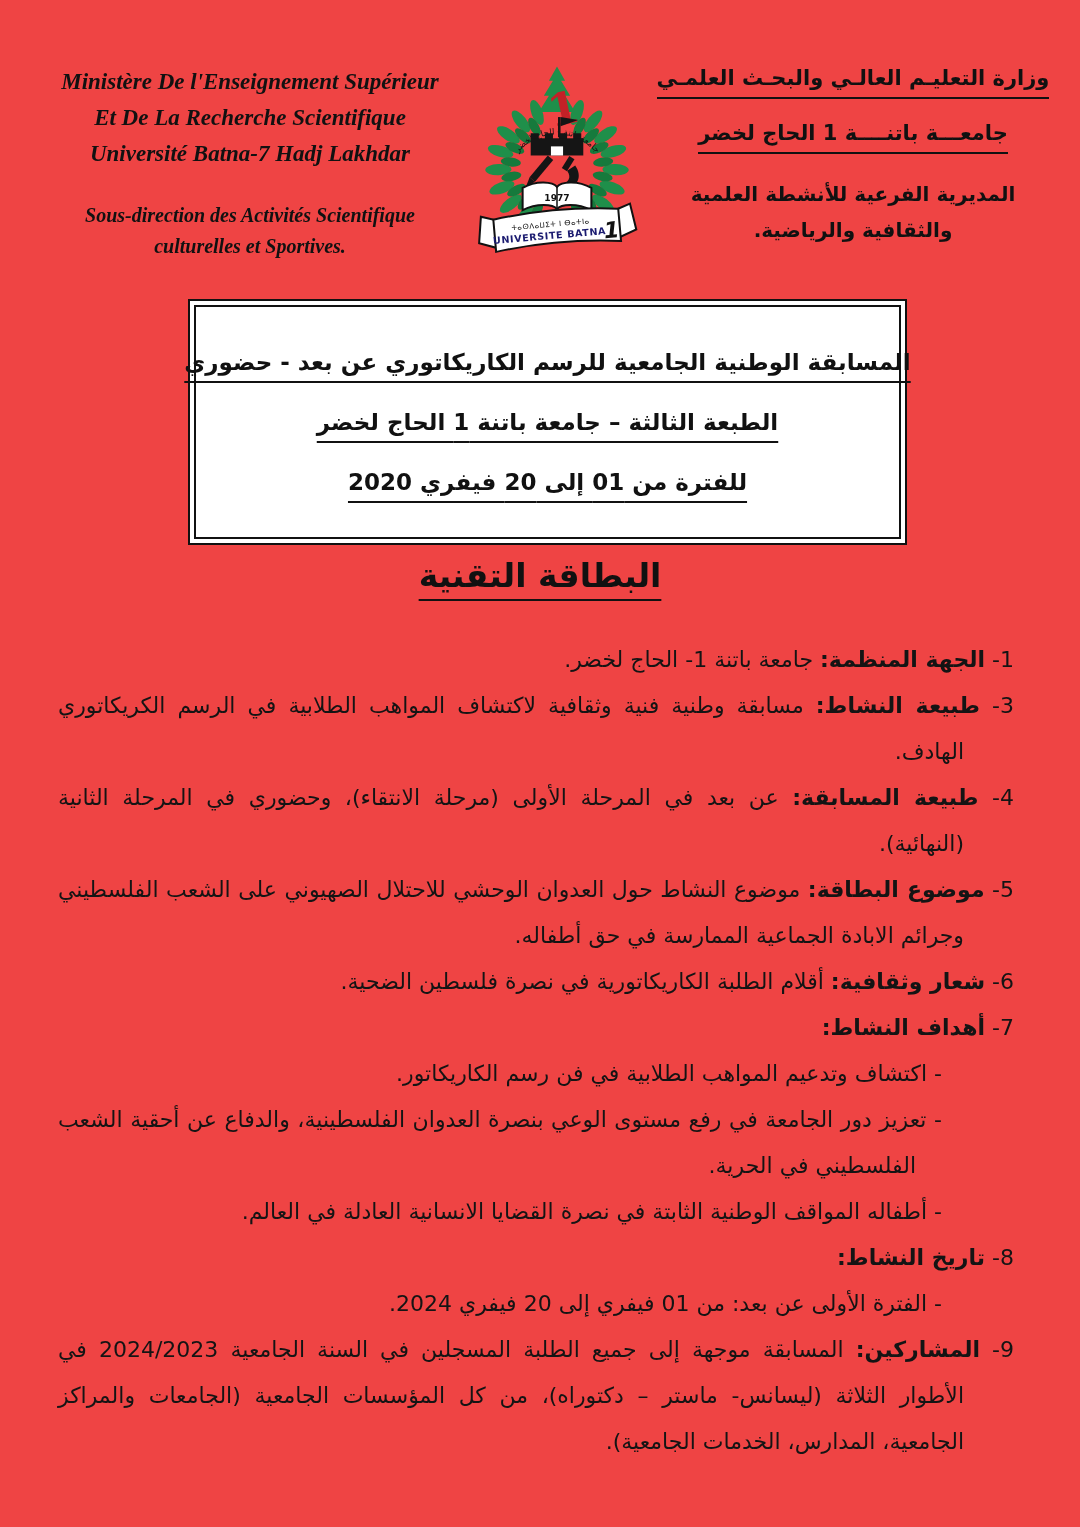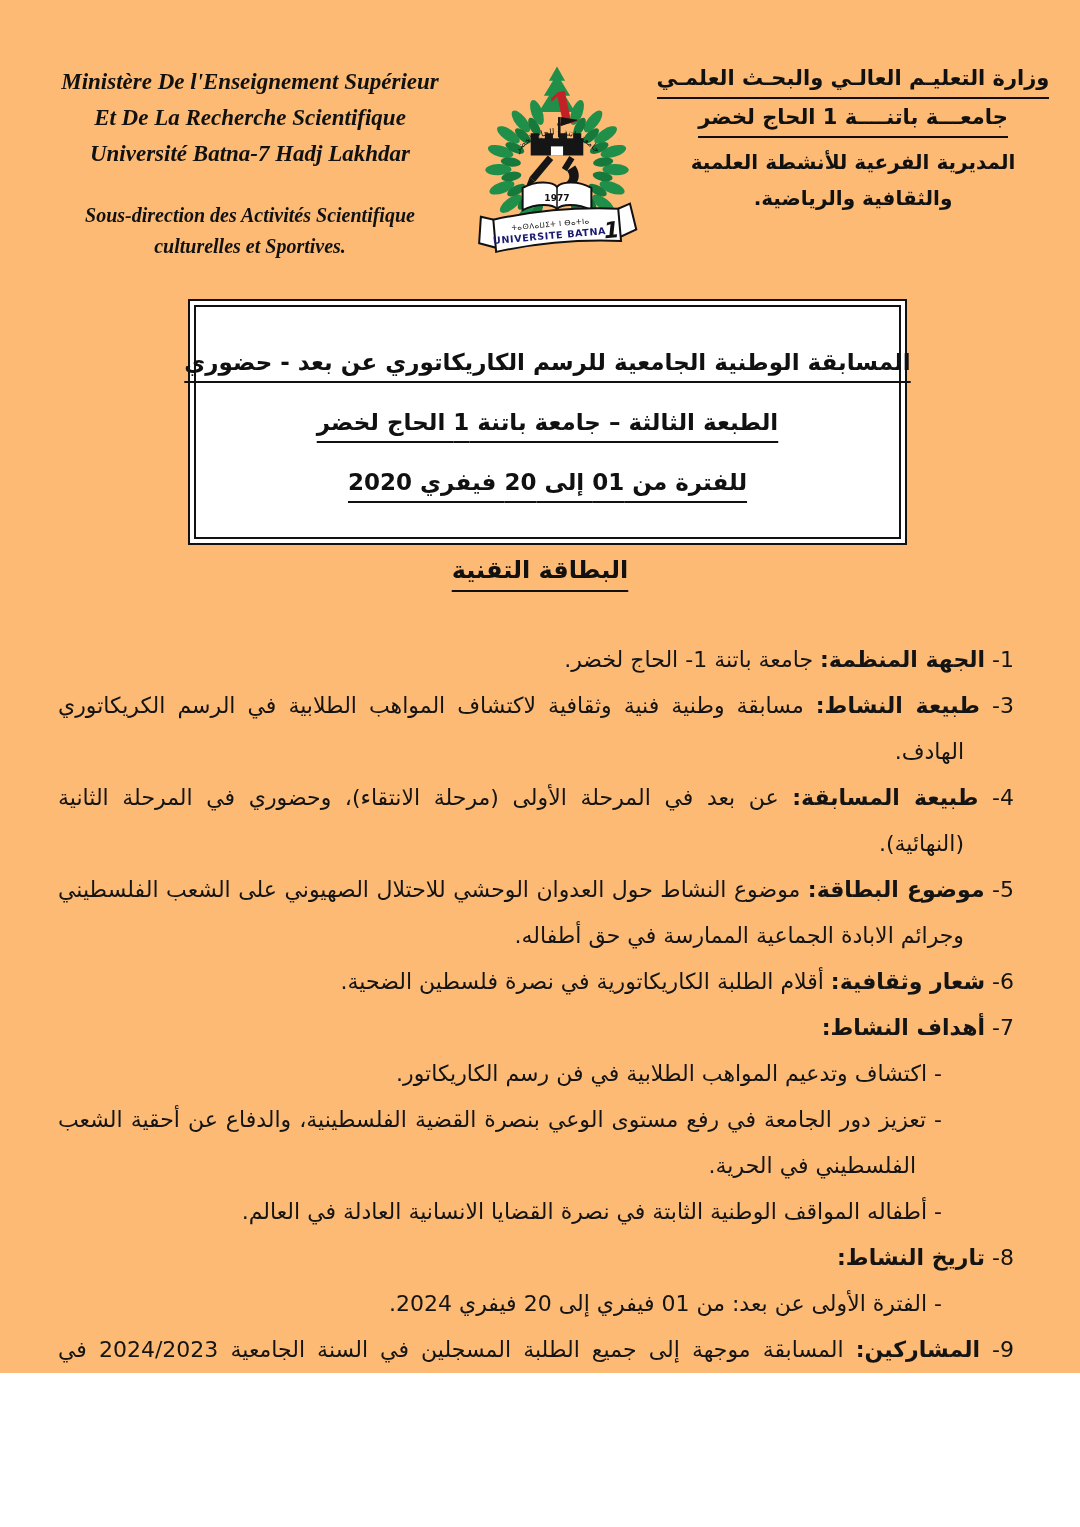--- a/index.html
+++ b/index.html
@@ -1,46 +1,46 @@
 <!DOCTYPE html>
 <html><head>
 <meta charset="utf-8">
 <style>
   html,body{margin:0;padding:0;background:#ffffff;}
-  .page{position:relative;width:1080px;height:1373px;background:#fdba74;color:#111;
+  .page{position:relative;width:1080px;height:1527px;background:#ef4444;color:#111;
         font-family:"DejaVu Sans",sans-serif;overflow:hidden;}
 
   
   .hdr-left{position:absolute;left:34px;top:64px;width:432px;text-align:center;
             font-family:"Liberation Serif",serif;font-style:italic;font-weight:bold;}
   .hdr-left .l{font-size:23px;line-height:36px;}
   .hdr-left .subblk{margin-top:28px;}
   .hdr-left .s{font-size:20px;line-height:31px;}
 
   .logo-wrap{position:absolute;left:466px;top:58px;width:182px;height:198px;}
   .logo-wrap svg{width:100%;height:100%;}
 
   .hdr-right{position:absolute;left:652px;top:66px;width:402px;text-align:center;direction:rtl;}
-  .hdr-right .big{font-size:21px;font-weight:bold;letter-spacing:1px;line-height:1.2;margin-bottom:6px;}
+  .hdr-right .big{font-size:21px;font-weight:bold;letter-spacing:1px;line-height:1.2;margin-bottom:22px;}
   .hdr-right .big span{display:inline-block;border-bottom:2px solid #111;padding-bottom:6px;}
   .hdr-right .med{font-size:20px;font-weight:bold;line-height:36px;}
 
   
   .tbox{position:absolute;left:188px;top:299px;width:719px;height:246px;
         border:2px solid #111;padding:4px;box-sizing:border-box;background:#fff;}
   .tbox-inner{border:2px solid #111;width:100%;height:100%;box-sizing:border-box;direction:rtl;
               display:flex;flex-direction:column;justify-content:space-evenly;align-items:center;
               padding:8px 12px;}
   .tbox-line{font-weight:bold;font-size:23px;white-space:nowrap;
              text-decoration:underline;text-decoration-thickness:2px;text-underline-offset:11px;
              text-decoration-skip-ink:none;}
 
   
   .sec-head{position:absolute;left:0;top:556px;width:100%;text-align:center;direction:rtl;}
-  .sec-head span{font-weight:bold;font-size:24px;
+  .sec-head span{font-weight:bold;font-size:33px;
                  text-decoration:underline;text-decoration-thickness:2px;text-underline-offset:12px;
                  text-decoration-skip-ink:none;}
 
   
   .list{position:absolute;right:66px;left:58px;top:637px;direction:rtl;
         font-size:22px;line-height:46px;text-align:justify;color:#141414;}
   .item{padding-right:50px;text-indent:-50px;}
   .item .lbl{font-weight:bold;}
   .sub{margin-right:72px;padding-right:26px;text-indent:-26px;}
 </style>
@@ -177,20 +177,20 @@
   </div>
 
   <div class="list" lang="ar">
       <div class="item"><span class="num">1-</span> <span class="lbl">الجهة المنظمة:</span><span class="txt"> جامعة باتنة 1- الحاج لخضر.</span></div>
       <div class="item"><span class="num">3-</span> <span class="lbl">طبيعة النشاط:</span><span class="txt"> مسابقة وطنية فنية وثقافية لاكتشاف المواهب الطلابية في الرسم الكريكاتوري الهادف.</span></div>
       <div class="item"><span class="num">4-</span> <span class="lbl">طبيعة المسابقة:</span><span class="txt"> عن بعد في المرحلة الأولى (مرحلة الانتقاء)، وحضوري في المرحلة الثانية (النهائية).</span></div>
       <div class="item"><span class="num">5-</span> <span class="lbl">موضوع البطاقة:</span><span class="txt"> موضوع النشاط حول العدوان الوحشي للاحتلال الصهيوني على الشعب الفلسطيني وجرائم الابادة الجماعية الممارسة في حق أطفاله.</span></div>
       <div class="item"><span class="num">6-</span> <span class="lbl">شعار وثقافية:</span><span class="txt"> أقلام الطلبة الكاريكاتورية في نصرة فلسطين الضحية.</span></div>
       <div class="item"><span class="num">7-</span> <span class="lbl">أهداف النشاط:</span></div>
       <div class="sub"><span class="dash">- </span><span class="txt">اكتشاف وتدعيم المواهب الطلابية في فن رسم الكاريكاتور.</span></div>
-      <div class="sub"><span class="dash">- </span><span class="txt">تعزيز دور الجامعة في رفع مستوى الوعي بنصرة القضية الفلسطينية، والدفاع عن أحقية الشعب الفلسطيني في الحرية.</span></div>
+      <div class="sub"><span class="dash">- </span><span class="txt">تعزيز دور الجامعة في رفع مستوى الوعي بنصرة العدوان الفلسطينية، والدفاع عن أحقية الشعب الفلسطيني في الحرية.</span></div>
       <div class="sub"><span class="dash">- </span><span class="txt">أطفاله المواقف الوطنية الثابتة في نصرة القضايا الانسانية العادلة في العالم.</span></div>
       <div class="item"><span class="num">8-</span> <span class="lbl">تاريخ النشاط:</span></div>
       <div class="sub"><span class="dash">- </span><span class="txt">الفترة الأولى عن بعد: من 01 فيفري إلى 20 فيفري 2024.</span></div>
       <div class="item"><span class="num">9-</span> <span class="lbl">المشاركين:</span><span class="txt"> المسابقة موجهة إلى جميع الطلبة المسجلين في السنة الجامعية 2024/2023 في الأطوار الثلاثة (ليسانس- ماستر – دكتوراه)، من كل المؤسسات الجامعية (الجامعات والمراكز الجامعية، المدارس، الخدمات الجامعية).</span></div>
     </div>
 
 </div>
 
 </body></html>

